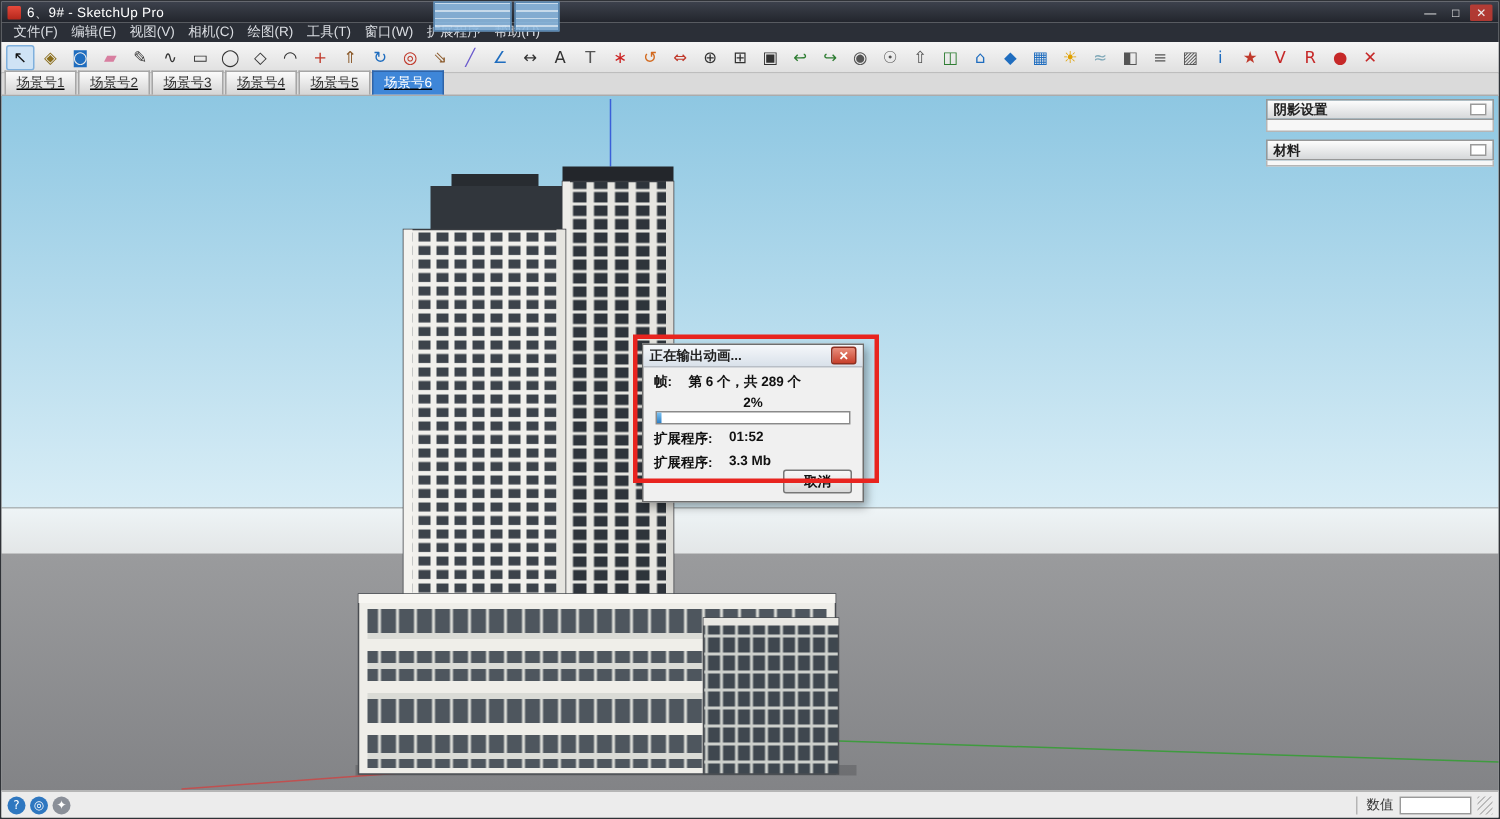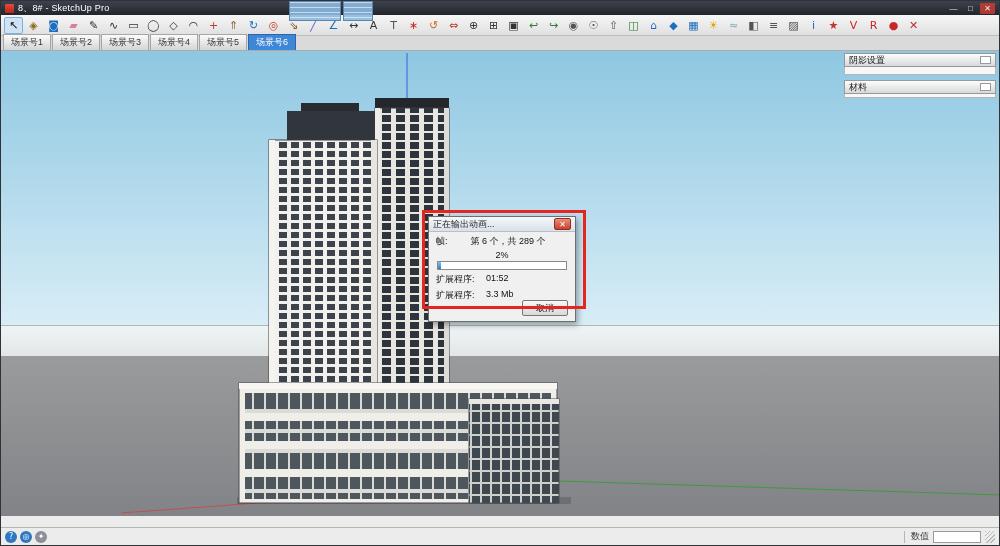--- a/index.html
+++ b/index.html
@@ -17,26 +17,26 @@
   
   .menubar { height:13px; background:#2b2f37; display:flex; align-items:center; gap:9px; padding:0 8px; color:#dcdfe4; font-size:9px; }
   .menu-item { cursor:default; white-space:nowrap; }
 
   
   .toolbar { height:21px; background:linear-gradient(#f6f6f6,#e0e0e0); border-bottom:1px solid #bdbdbd; display:flex; align-items:center; padding:0 3px; gap:1px; }
   .tbtn { width:19px; height:17px; display:flex; align-items:center; justify-content:center; font-size:11px; line-height:1; border-radius:2px; font-family:"DejaVu Sans", sans-serif; cursor:default; }
   .tbtn.active { background:#cfe3f5; border:1px solid #7fb0dd; }
 
   
-  .scenebar { height:15px; background:#dadada; border-bottom:1px solid #ababab; display:flex; align-items:flex-end; padding:1px 2px 0; gap:1px; }
+  .scenebar { height:15px; background:#dadada; border-bottom:1px solid #ababab; display:flex; align-items:flex-end; padding:1px 2px 0; gap:1px;text-decoration:underline; }
   .scenetab { font-size:9px; padding:1px 7px 1px; background:linear-gradient(#fbfbfb,#d5d5d5); border:1px solid #a6a6a6; border-bottom:none; color:#333; white-space:nowrap; }
   .scenetab.active { background:#3e86d8; color:#fff; border-color:#2f64a8; }
 
   
-  .viewport { position:relative; width:100%; height:465px; overflow:hidden; }
+  .viewport { position:relative; width:100%; height:465px; overflow:hidden;font-weight:bold; }
   .sky    { position:absolute; left:0; top:0; width:100%; height:274px; background:linear-gradient(#8ec7e2,#d8edf6); }
   .hband  { position:absolute; left:0; top:274px; width:100%; height:31px; background:linear-gradient(#eef4f6,#e3e6e7); border-top:1px solid #aeb7ba; }
   .ground { position:absolute; left:0; top:305px; width:100%; height:160px; background:linear-gradient(#9a9b9d,#828386); }
   .model-svg { position:absolute; left:0; top:0; width:1000px; height:465px; pointer-events:none; }
 
   
   .panel-tray { position:absolute; top:2px; right:3px; width:152px; }
   .panel { margin-bottom:5px; }
   .panel-title { height:14px; background:linear-gradient(#fdfdfd,#d6d8da); border:1px solid #989898; display:flex; align-items:center; justify-content:space-between; padding:0 4px; font-size:9px; color:#222; }
   .panel-toggle { width:11px; height:8px; background:#fff; border:1px solid #9a9a9a; }
@@ -72,30 +72,42 @@
   .grip { width:10px; height:12px; margin-left:4px;
           background:repeating-linear-gradient(135deg,#bbb 0 1px,transparent 1px 3px); }
 </style>
 </head>
 <body>
 
 <div id="app">
 
   <div class="titlebar">
     <span class="app-icon"></span>
-    <span class="title-text">8、8# - SketchUp Pro</span>
+    <span class="title-text">6、9# - SketchUp Pro</span>
     <span class="spacer"></span>
     <span class="winctl">—</span>
     <span class="winctl">□</span>
     <span class="winctl">✕</span>
   </div>
 
   <div class="float-win fw1"></div>
   <div class="float-win fw2"></div>
 
+  <div class="menubar">
+
+  <span class="menu-item">文件(F)</span>
+      <span class="menu-item">编辑(E)</span>
+      <span class="menu-item">视图(V)</span>
+      <span class="menu-item">相机(C)</span>
+      <span class="menu-item">绘图(R)</span>
+      <span class="menu-item">工具(T)</span>
+      <span class="menu-item">窗口(W)</span>
+      <span class="menu-item">扩展程序</span>
+      <span class="menu-item">帮助(H)</span>
+    </div>
 
   <div class="toolbar">
 
   <span class="tbtn active" style="color: rgb(17, 17, 17);">↖</span>
       <span class="tbtn" style="color: rgb(138, 109, 26);">◈</span>
       <span class="tbtn" style="color: rgb(31, 109, 191);">◙</span>
       <span class="tbtn" style="color: rgb(216, 127, 160);">▰</span>
       <span class="tbtn" style="color: rgb(51, 51, 51);">✎</span>
       <span class="tbtn" style="color: rgb(51, 51, 51);">∿</span>
       <span class="tbtn" style="color: rgb(51, 51, 51);">▭</span>
@@ -228,21 +240,21 @@
     <div class="annotation"></div>
 
     <div class="dialog">
       <div class="dlg-title">
         <span>正在输出动画...</span>
         <span class="spacer"></span>
         <span class="dlg-close">✕</span>
       </div>
       <div class="dlg-row">
         <span>帧:</span>
-        <span style="margin-left:23px">第 6 个，共 289 个</span>
+        <span style="margin-left:11px">第 6 个，共 289 个</span>
       </div>
       <div class="dlg-pct">2%</div>
       <div class="ptrack">
         <div class="progress-fill" style="width: 2%;"></div>
       </div>
       <div class="dlg-row">
         <span class="dlg-label">扩展程序:</span>
         <span>01:52</span>
       </div>
       <div class="dlg-row">

